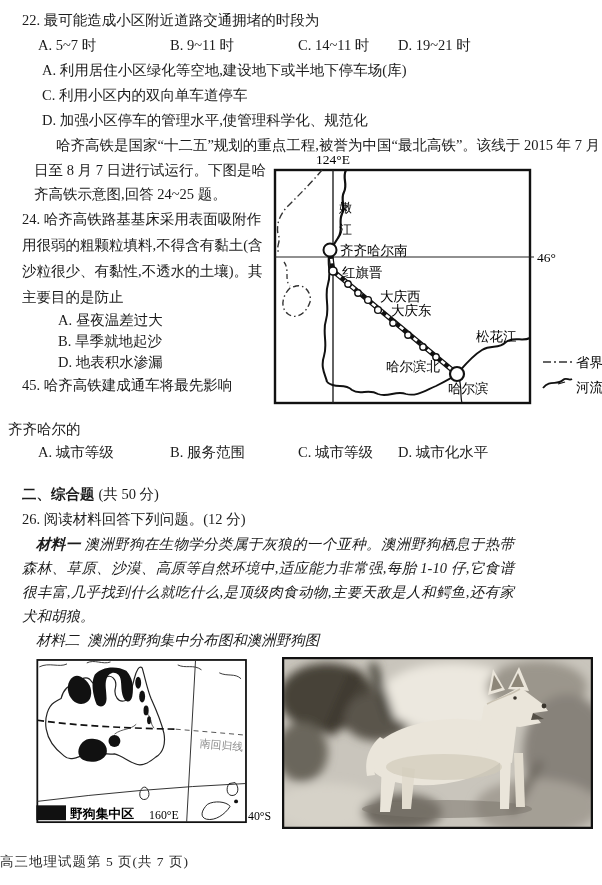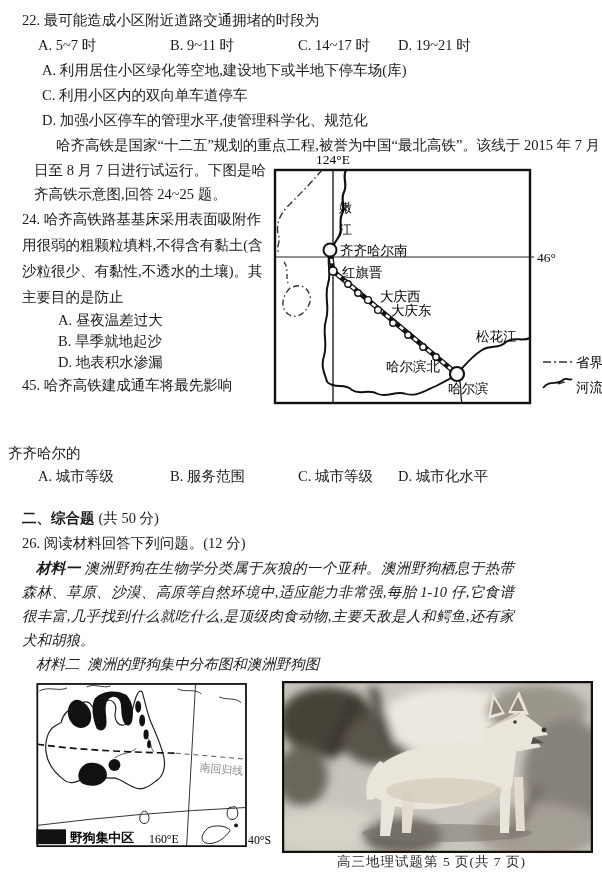--- a/index.html
+++ b/index.html
@@ -15,48 +15,48 @@
   .optblock p{margin-left:20px;line-height:25px;white-space:nowrap;}
   .intro1{line-height:25px;text-indent:34px;white-space:nowrap;}
   .midrow{display:flex;height:260px;overflow:visible;}
   .leftcol{width:250px;flex:0 0 250px;}
   .leftcol .cont{line-height:24px;padding-left:12px;}
   .leftcol .q24stem{line-height:26px;}
   .leftcol .q24opts p{margin-left:36px;line-height:21px;white-space:nowrap;}
   .leftcol .q25line{line-height:23px;white-space:nowrap;margin-top:1px;}
   .mapcol{flex:1;position:relative;}
   .mapcol svg{position:absolute;left:-12px;top:-8px;}
-  .q25cont{line-height:22px;margin-left:-18px;padding-left:4px;margin-top:24px;}
+  .q25cont{line-height:22px;margin-left:-18px;padding-left:4px;}
   .sec-title{margin-top:16px;line-height:26px;font-weight:bold;font-family:"Liberation Sans","DejaVu Sans",sans-serif;}
   .sec-title .fen{font-family:"Liberation Serif",serif;font-weight:normal;}
   .q26line{line-height:25px;}
   .material{font-style:italic;line-height:24px;text-align:justify;margin-right:4px;}
   .material .mlabel{font-weight:bold;font-style:italic;}
   .material.first{text-indent:14px;}
   .m2line{font-style:italic;line-height:25px;text-indent:14px;white-space:nowrap;}
   .figures{display:flex;align-items:flex-start;margin-top:4px;margin-left:8px;}
   .figures .auswrap{width:250px;flex:0 0 250px;}
   .figures .dogwrap{margin-left:2px;}
-  .footer{position:absolute;left:0;right:0;bottom:14px;text-align:right;
+  .footer{position:absolute;left:0;right:0;bottom:14px;text-align:left;
           font-size:13.5px;letter-spacing:1px;color:#2a2a2a;}
   svg text{font-family:"Liberation Serif","DejaVu Serif",serif;}
 </style>
 </head>
 <body>
 
 <div class="page">
 
   <p class="qline">
     <span>22.</span>
     <span>最可能造成小区附近道路交通拥堵的时段为</span>
   </p>
   <div class="optrow">
     <span>A. 5~7 时</span>
     <span>B. 9~11 时</span>
-    <span>C. 14~17 时</span>
+    <span>C. 14~11 时</span>
     <span>D. 19~21 时</span>
   </div>
 
   <div class="optblock">
     <p>A. 利用居住小区绿化等空地,建设地下或半地下停车场(库)</p>
     <p>C. 利用小区内的双向单车道停车</p>
     <p>D. 加强小区停车的管理水平,使管理科学化、规范化</p>
   </div>
 
   <p class="intro1">哈齐高铁是国家“十二五”规划的重点工程,被誉为中国“最北高铁”。该线于 2015 年 7 月 4</p>

